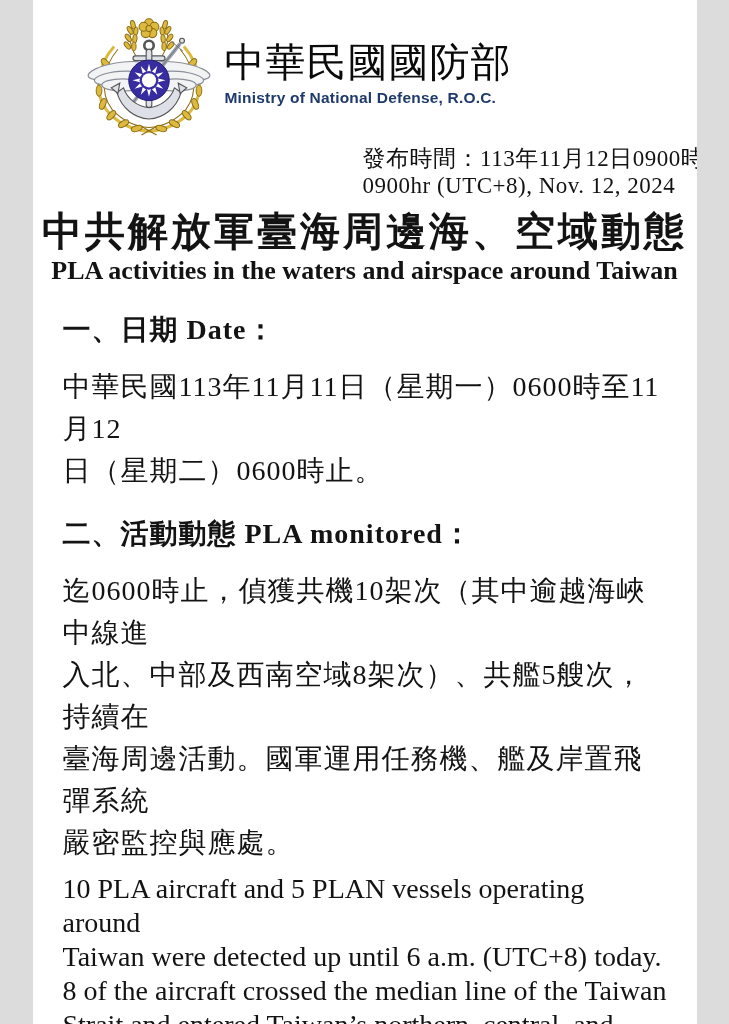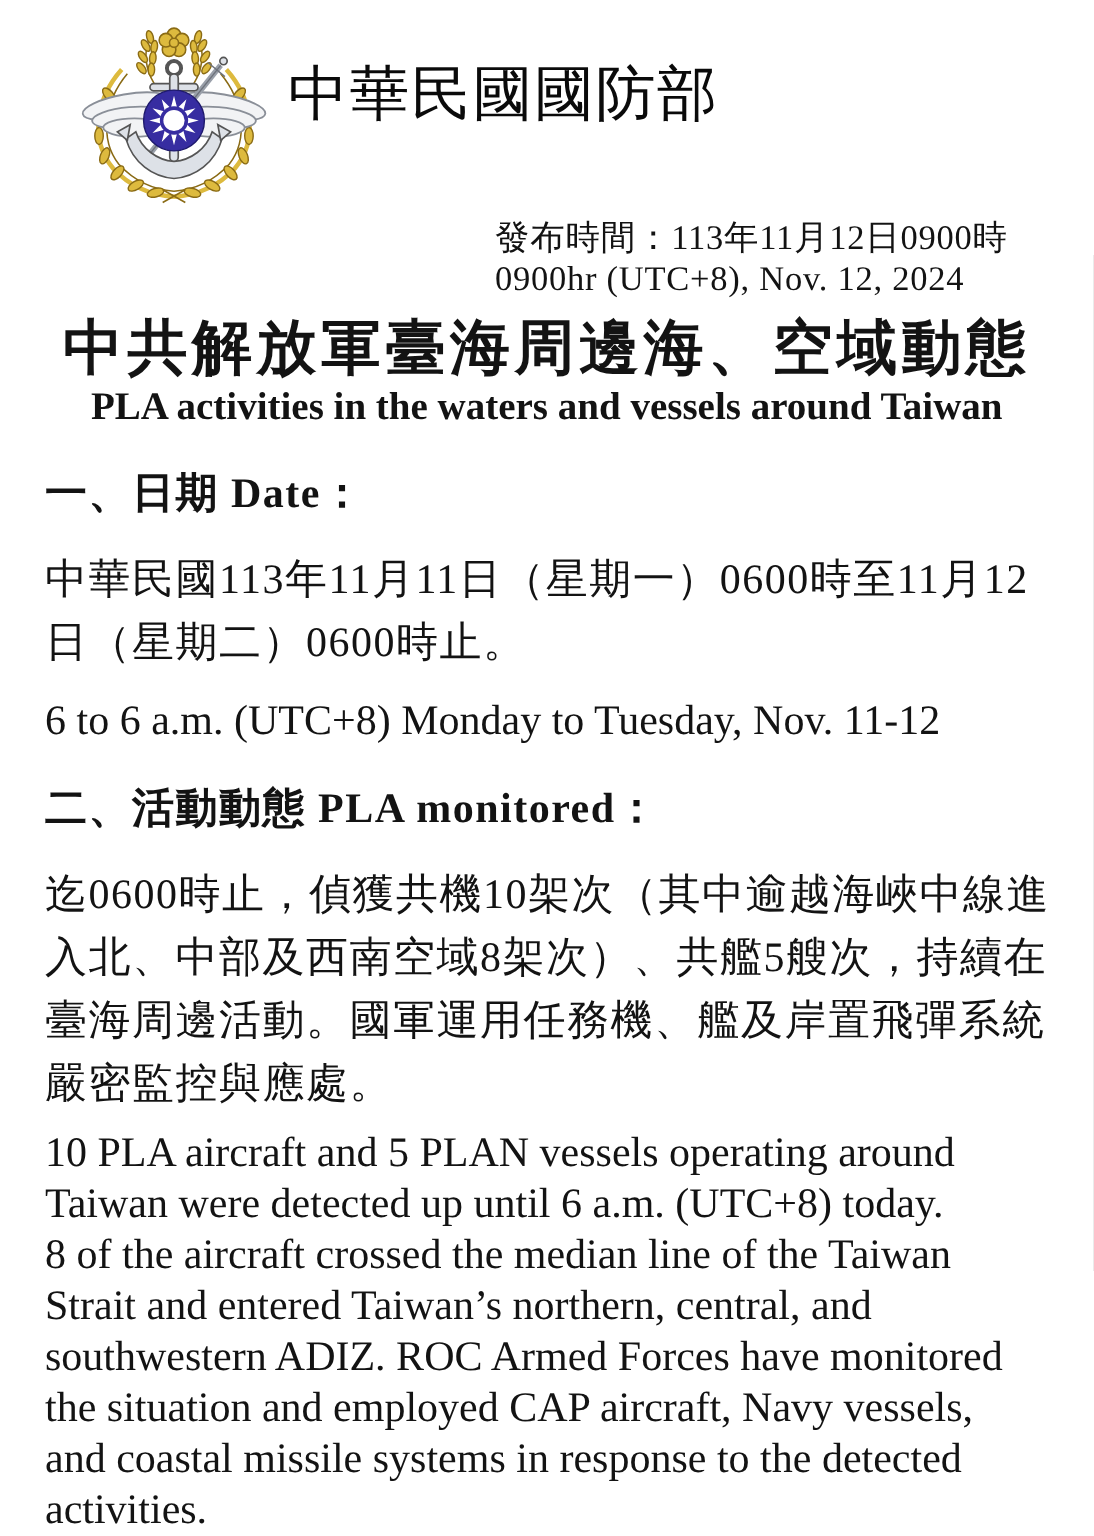--- a/index.html
+++ b/index.html
@@ -1,19 +1,19 @@
 <!DOCTYPE html>
 <html style="--paper: #ffffff; --ink: #131313; --navy: #1e3a6d; --emblem-gold: #ddba3e; --emblem-gold-dark: #8a6b15; --emblem-silver: #f2f3f5; --emblem-steel: #dde1e7; --sun-blue: #372da1;"><head>
 <meta charset="utf-8">
 <style>
   * { margin:0; padding:0; box-sizing:border-box; }
   html,body { background:#dcdcdc; }
   body { font-family:"Liberation Serif","DejaVu Serif",serif; }
   .page {
-    position:relative; width:729px; height:1024px; margin:0 auto;
+    position:relative; width:664px; height:1024px; margin:0 auto;
     background:var(--paper,#fff); color:var(--ink,#131313); overflow:hidden;
   }
   
   .logo-row { display:flex; align-items:flex-start; padding:18px 0 0 50px; }
   .emblem { width:132px; height:119px; flex:0 0 auto; }
   .org-block { margin-left:10px; padding-top:22px; }
   .org-zh {
     font-size:40px; line-height:46px; color:#0a0a0a; letter-spacing:1px; white-space:nowrap;
   }
   .org-en {
@@ -133,37 +133,37 @@
       <circle class="em-petal" cx="70" cy="5.5" r="4.8"></circle>
       <circle class="em-petal" cx="75.7" cy="9.2" r="4.8"></circle>
       <circle class="em-petal" cx="73.5" cy="15.9" r="4.8"></circle>
       <circle class="em-petal" cx="66.5" cy="15.9" r="4.8"></circle>
       <circle class="em-petal" cx="64.3" cy="9.2" r="4.8"></circle>
       <circle class="em-petal" cx="70" cy="11" r="3.2"></circle>
     </svg>
 
     <div class="org-block">
       <div class="org-zh">中華民國國防部</div>
+      <div class="org-en">Ministry of National Defense, R.O.C.</div>
     </div>
   </div>
 
   <div class="release-block">
     <div>發布時間：113年11月12日0900時</div>
     <div>0900hr (UTC+8), Nov. 12, 2024</div>
   </div>
 
   <div class="doc-title-zh">中共解放軍臺海周邊海、空域動態</div>
-  <div class="doc-title-en">PLA activities in the waters and vessels around Taiwan</div>
+  <div class="doc-title-en">PLA activities in the waters and airspace around Taiwan</div>
 
   <div class="content">
 
     <div class="section-heading">一、日期 Date：</div>
     <div class="para para-zh">中華民國113年11月11日（星期一）0600時至11月12
 日（星期二）0600時止。</div>
-    <div class="para para-en">6 to 6 a.m. (UTC+8) Monday to Tuesday, Nov. 11-12</div>
 
     <div class="section-heading">二、活動動態 PLA monitored：</div>
     <div class="para para-zh">迄0600時止，偵獲共機10架次（其中逾越海峽中線進
 入北、中部及西南空域8架次）、共艦5艘次，持續在
 臺海周邊活動。國軍運用任務機、艦及岸置飛彈系統
 嚴密監控與應處。</div>
     <div class="para para-en tight">10 PLA aircraft and 5 PLAN vessels operating around
 Taiwan were detected up until 6 a.m. (UTC+8) today.
 8 of the aircraft crossed the median line of the Taiwan
 Strait and entered Taiwan’s northern, central, and

